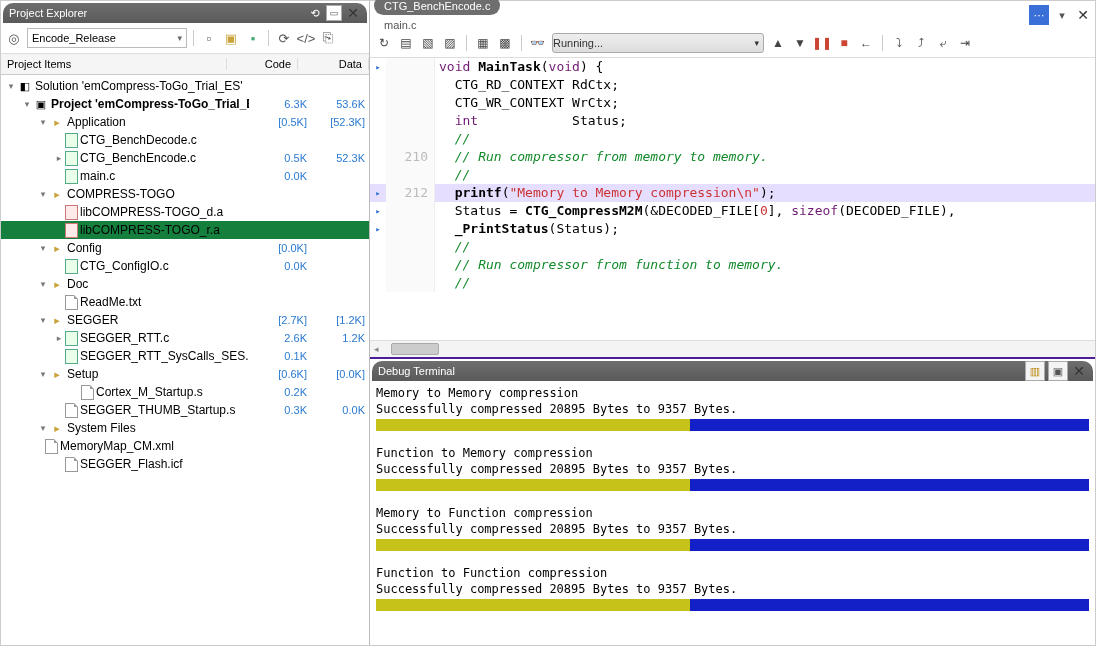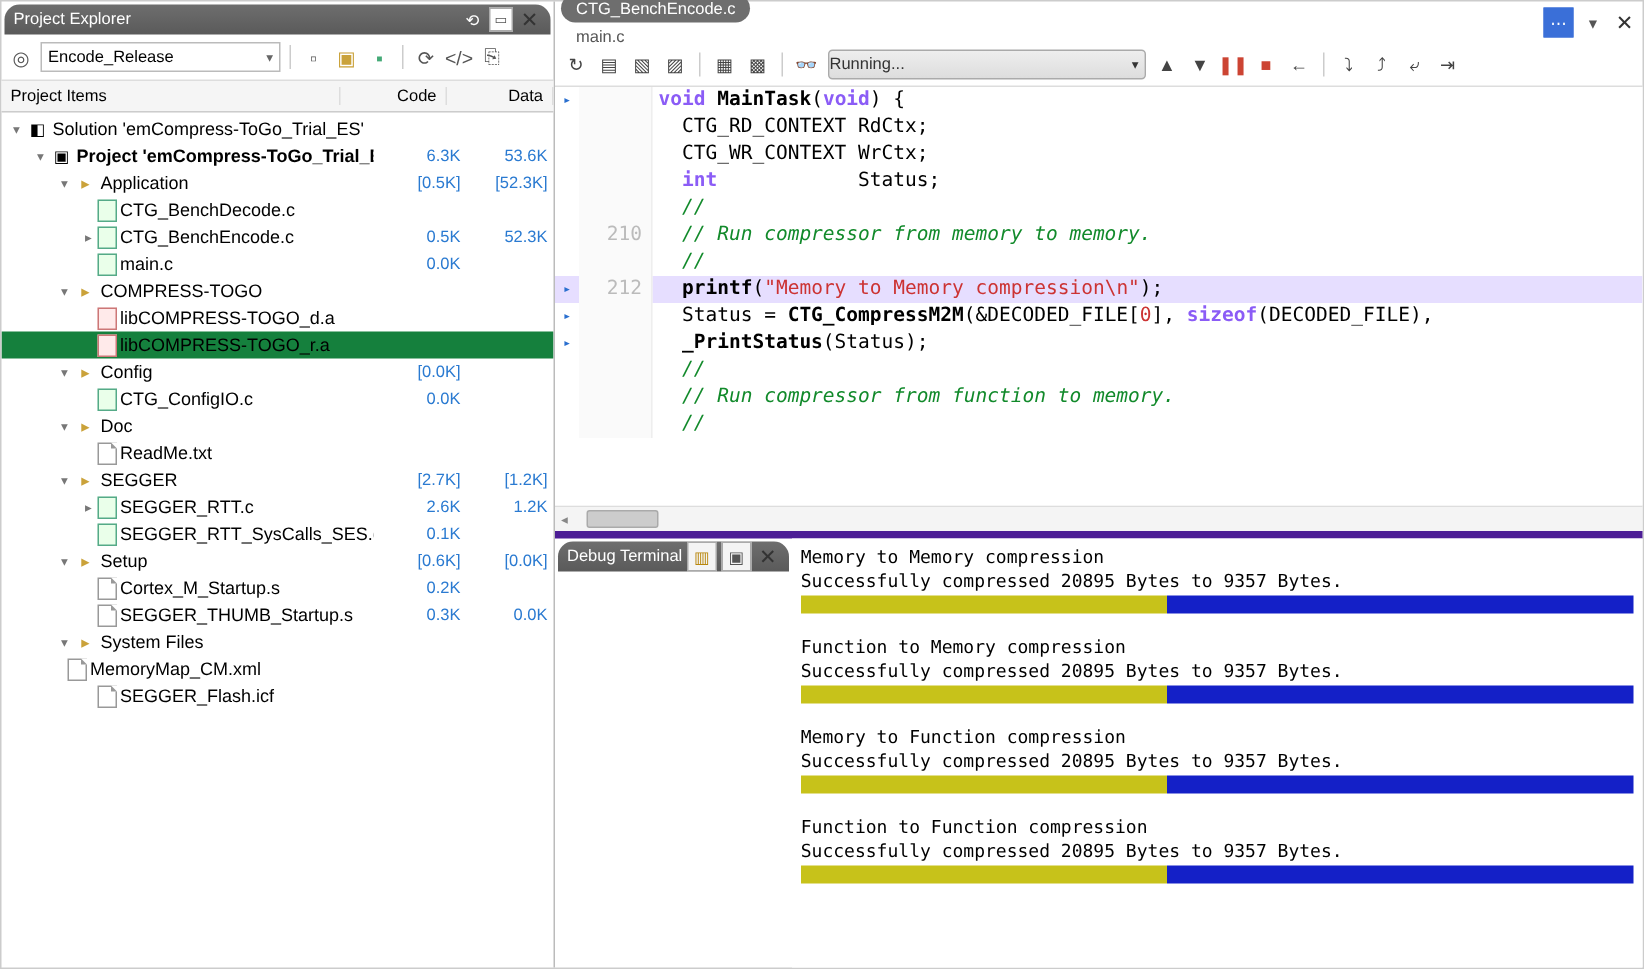--- a/index.html
+++ b/index.html
@@ -42,30 +42,30 @@
 .run-box{flex:0 0 auto;width:210px;height:18px;border:1px solid #aaa;background:linear-gradient(#eee,#ddd);display:flex;align-items:center;justify-content:center;font-size:11px;color:#333;border-radius:3px}
 .run-box .caret{margin-left:auto;padding:0 4px;font-size:9px}
 .ctl-btn{width:16px;height:16px;display:inline-flex;align-items:center;justify-content:center;cursor:pointer;font-size:12px}
 .red{color:#c43}
 .dark{color:#444}
 .editor{flex:1;overflow:auto;background:#fff;font-family:Consolas,monospace;font-size:13px;line-height:18px;position:relative}
 .eline{display:flex;height:18px}
 .gutter{width:42px;text-align:right;color:#bbb;padding-right:6px;flex-shrink:0;background:#fafafa;border-right:1px solid #eee}
 .bpcol{width:16px;flex-shrink:0;text-align:center;color:#2a6fcf;font-size:9px}
 .codecell{flex:1;white-space:pre;padding-left:4px}
-.kw{color:#8b5cf6;font-weight:bold}
+.kw{color:#701a75;font-weight:normal}
 .fn{font-weight:bold}
 .str{color:#c33}
 .cmt{color:#128a2b;font-style:italic}
 .num{color:#c33}
 .cur-line{background:#e6deff}
 .hscroll{height:16px;border-top:1px solid #ddd;background:#f4f4f4;display:flex;align-items:center}
 .hscroll .thumb{width:46px;height:10px;background:#ccc;border:1px solid #aaa;margin-left:8px;border-radius:2px}
 
-.term-wrap{border-top:5px solid #4c1d95;display:flex;flex-direction:row;flex:0 0 286px}
+.term-wrap{border-top:2px solid #4c1d95;display:flex;flex-direction:column;flex:0 0 286px}
 .term{flex:1;overflow:auto;background:#fff;font-family:Consolas,monospace;font-size:12px;line-height:16px;padding:4px 6px}
 .bar{height:12px;display:flex;margin:2px 0 14px 0}
 .bar .y{background:#c7c21a}
 .bar .b{background:#1420c7}
 .sq-btn{width:18px;height:18px;border:1px solid #aaa;background:#f4f4f4;display:inline-flex;align-items:center;justify-content:center;margin-left:3px;cursor:pointer;font-size:11px;color:#555}
 </style>
 </head>
 <body>
 
 <div class="root">
@@ -211,21 +211,21 @@
           <span class="code">0.1K</span>
           <span class="data"></span>
         </div>
         <div class="row" style="padding-left: 36px;">
           <span class="twist">▾</span>
           <span class="icn fld">▸</span>
           <span class="lbl">Setup</span>
           <span class="code">[0.6K]</span>
           <span class="data">[0.0K]</span>
         </div>
-        <div class="row" style="padding-left: 52px;">
+        <div class="row" style="padding-left: 68px;">
           <span class="twist"></span>
           <span class="icn file"></span>
           <span class="lbl">Cortex_M_Startup.s</span>
           <span class="code">0.2K</span>
           <span class="data"></span>
         </div>
         <div class="row" style="padding-left: 52px;">
           <span class="twist"></span>
           <span class="icn file"></span>
           <span class="lbl">SEGGER_THUMB_Startup.s</span>

